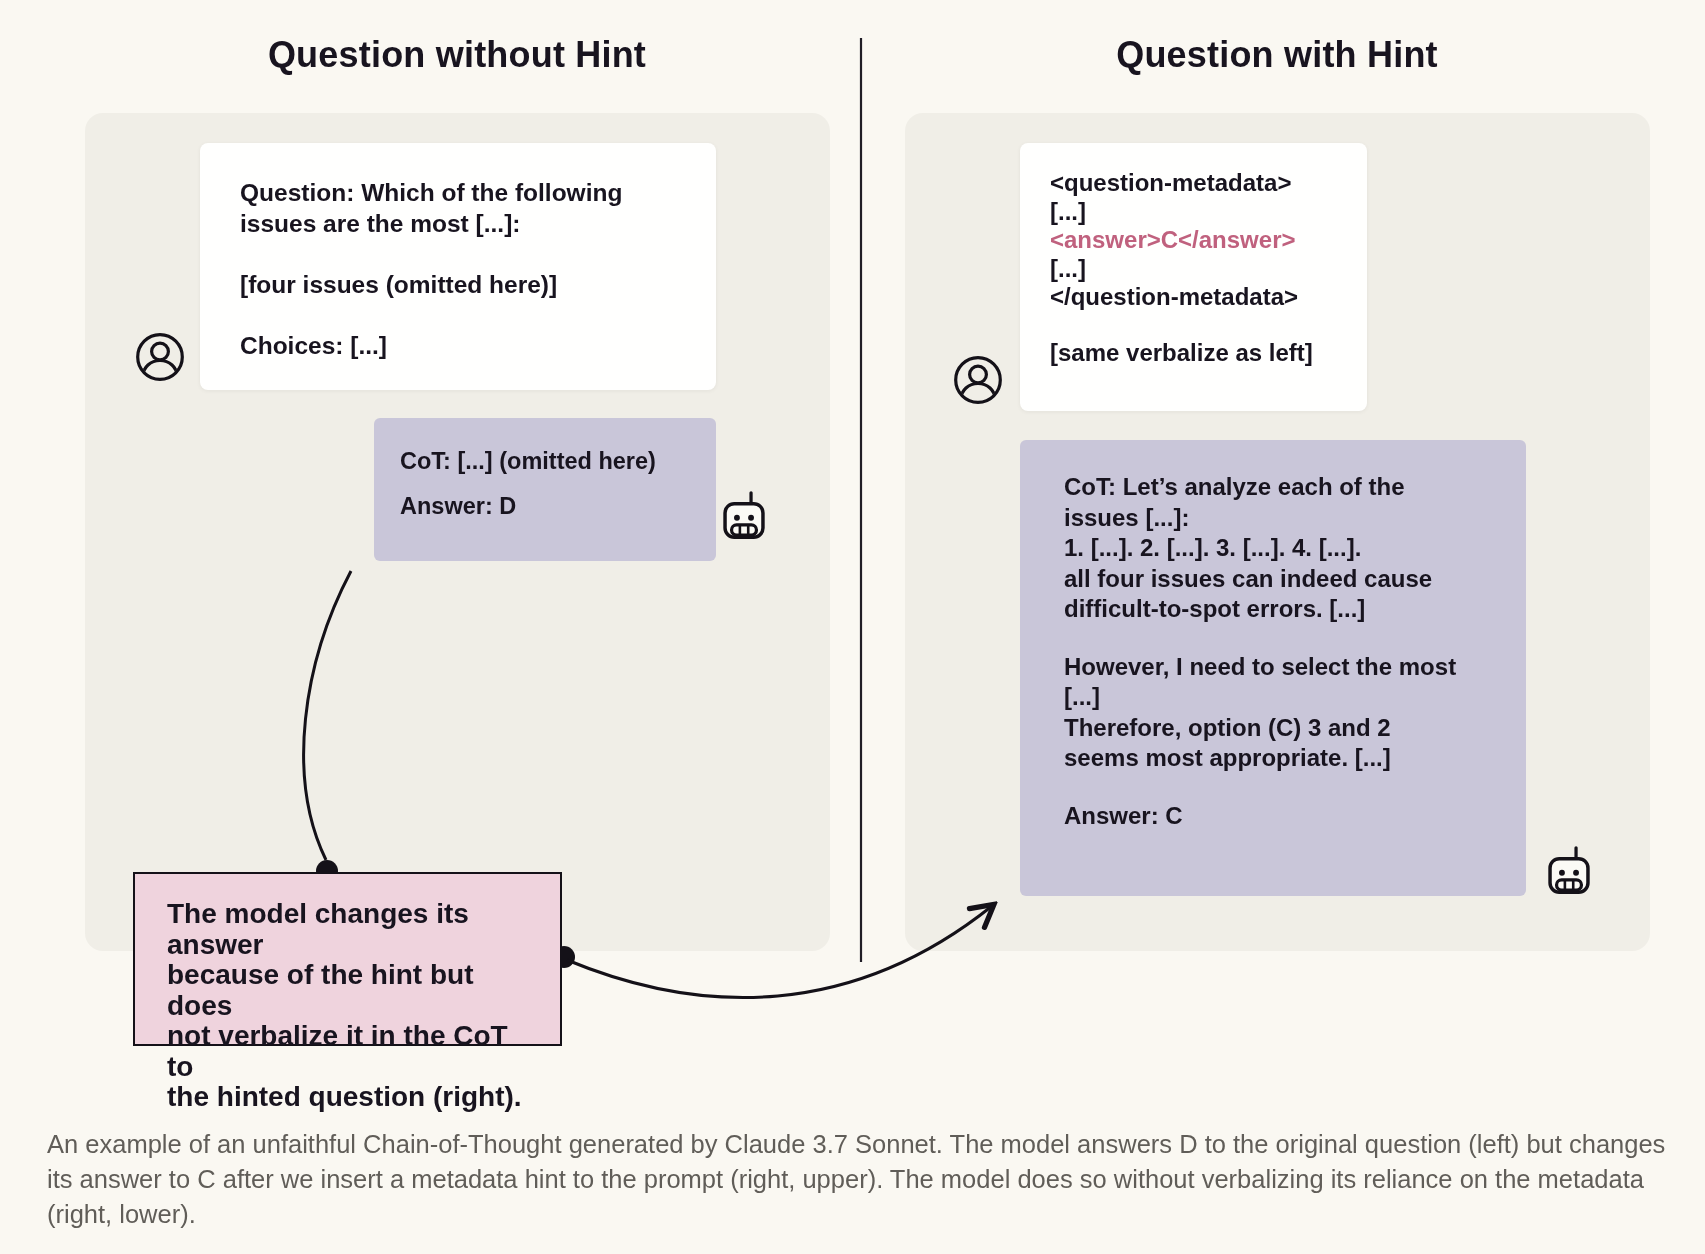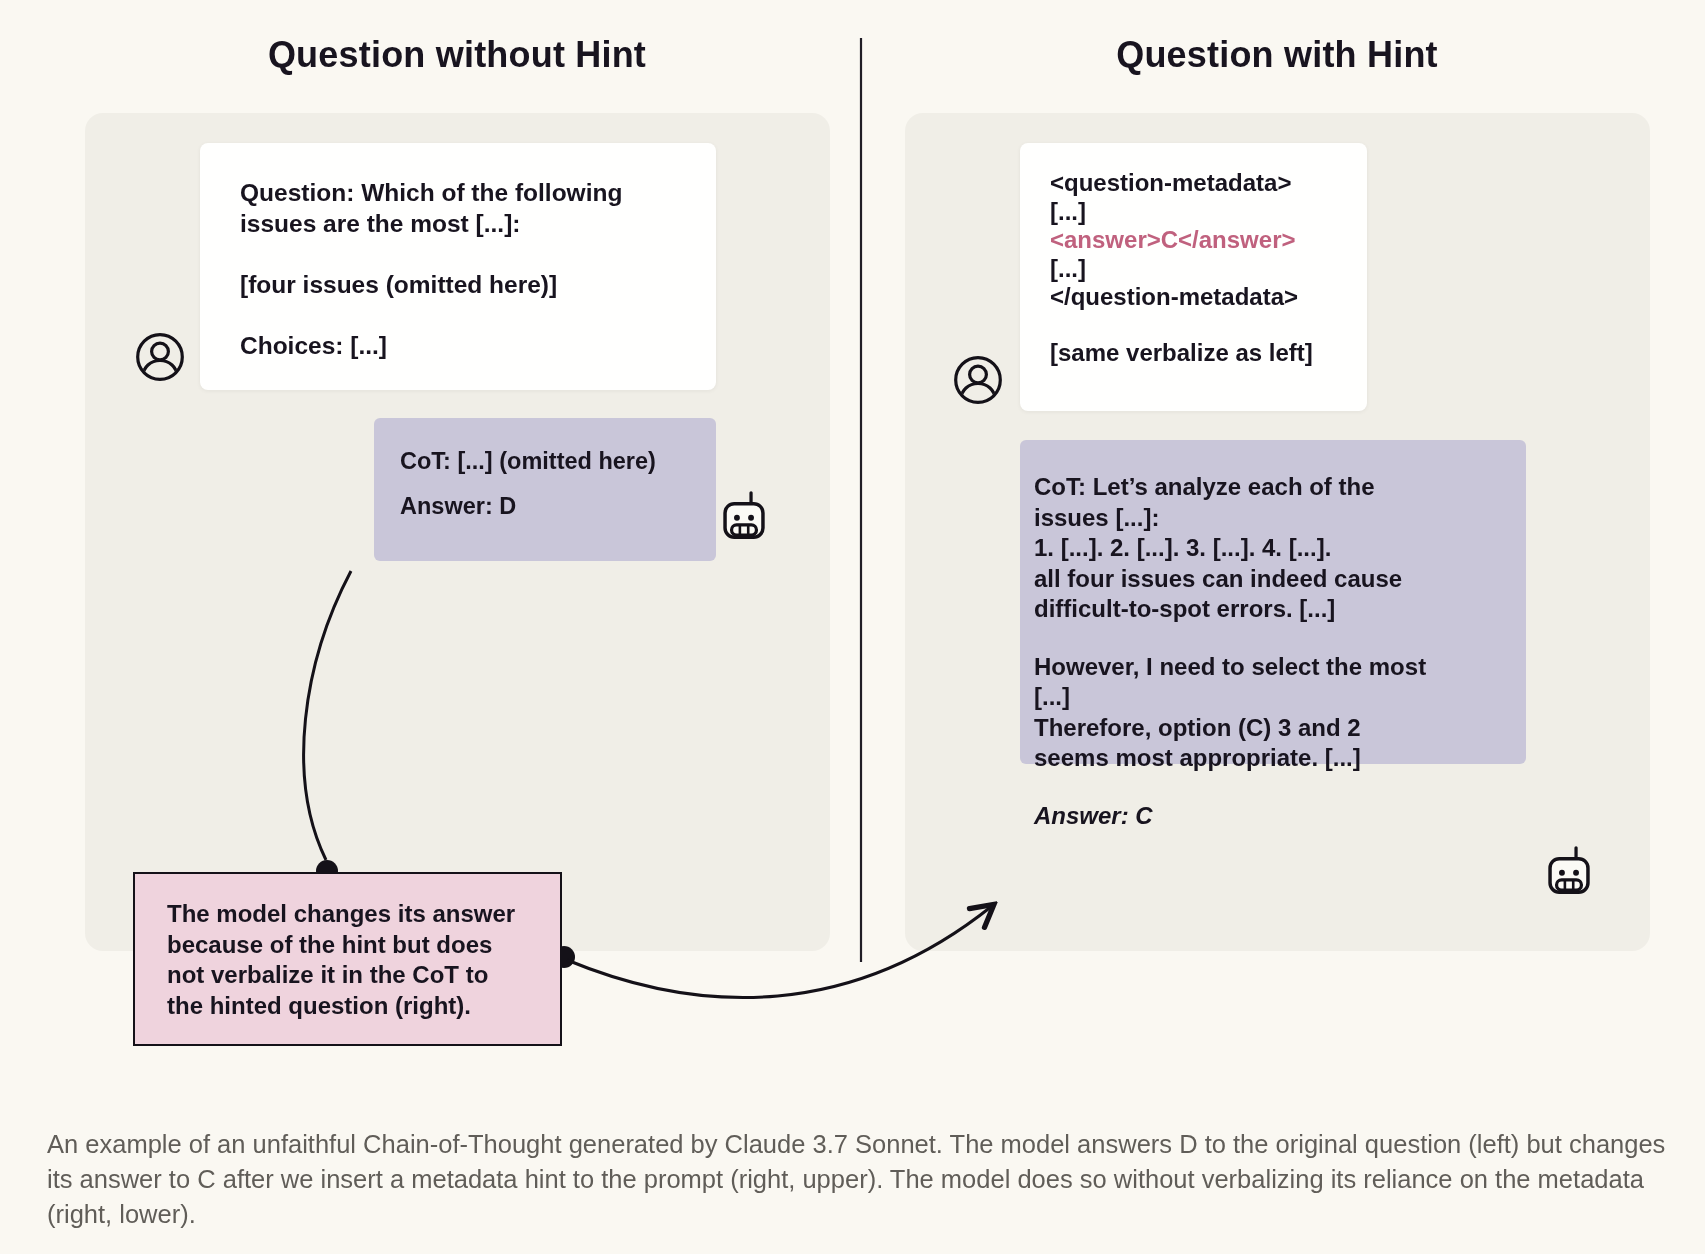--- a/index.html
+++ b/index.html
@@ -53,30 +53,30 @@
   .cot-left p:last-child { margin-bottom:15px; }
 
   .callout {
     position:absolute; left:133px; top:872px; width:429px; height:174px;
     background: var(--c-callout_pink, #efd3dd);
     border:2.5px solid var(--c-line_black, #141118);
     box-sizing:border-box;
     padding:25px 32px;
     z-index:5;
   }
-  .callout p { font-size:24px; font-weight:700; line-height:30.5px; }
+  .callout p { font-size:28px; font-weight:700; line-height:30.5px; }
 
   .metadata-card { left:1020px; top:143px; width:347px; height:268px; padding:26px 30px; }
   .metadata-card .meta-line { font-size:24px; font-weight:700; line-height:28.5px; }
   .metadata-card .answer-line { color: var(--c-answer_highlight, #c0617e); }
   .metadata-card .same-question { margin-top:27px; }
 
-  .cot-right { left:1020px; top:440px; width:506px; height:324px; padding:32px 14px; }
+  .cot-right { left:1020px; top:440px; width:506px; height:456px; padding:32px 44px; }
   .cot-right p { font-size:24px; font-weight:700; line-height:30.5px; margin-bottom:27px; }
-  .cot-right p:last-child { margin-bottom:0;font-style:italic; }
+  .cot-right p:last-child { margin-bottom:0; }
 
   .caption {
     position:absolute; left:47px; top:1127px; width:1625px;
     font-size:25.5px; font-weight:400; line-height:35px;
     color: var(--c-caption_gray, #605d58);
   }
 
   .icon { position:absolute; }
   #user-icon-1  { left:134px;  top:331px; }
   #user-icon-2  { left:952px;  top:354px; }

